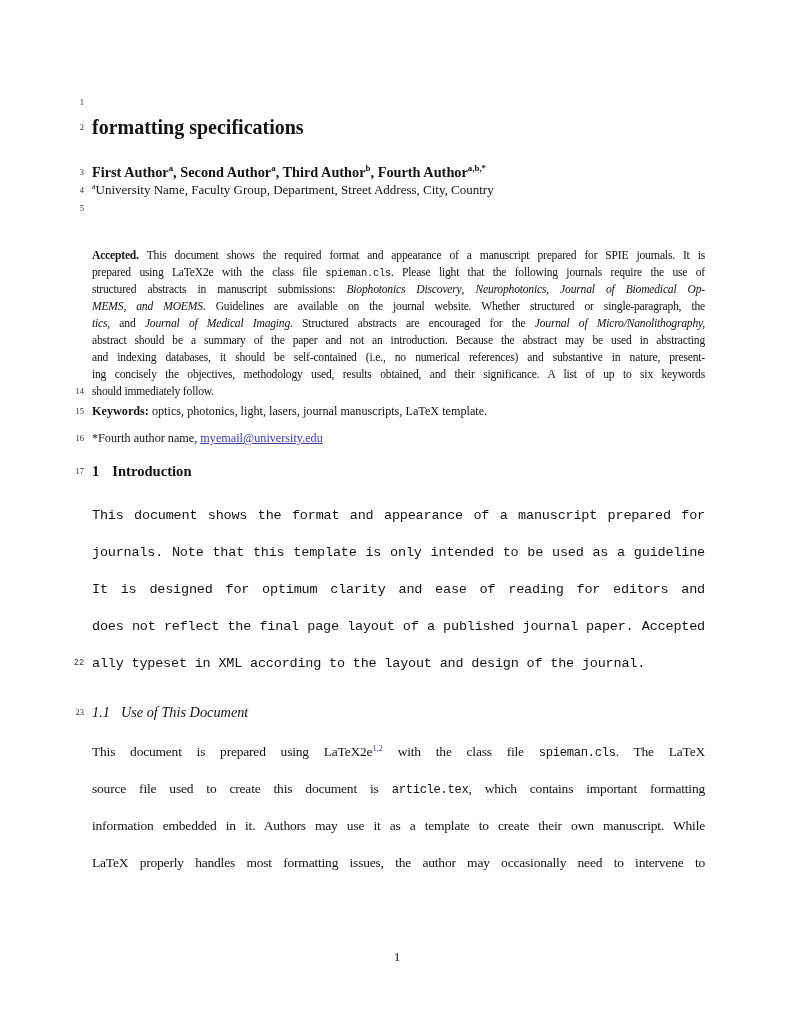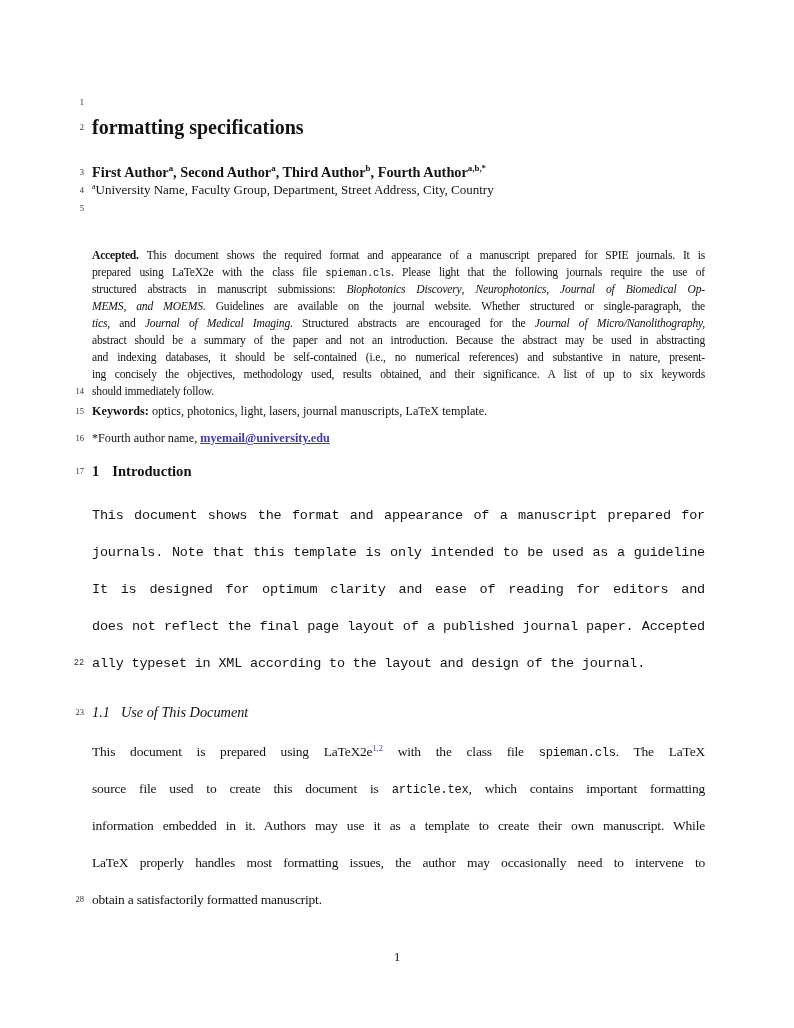--- a/index.html
+++ b/index.html
@@ -40,21 +40,21 @@
   .blk-para1    { margin-top:16px;font-family:Liberation Mono, monospace; }
   .blk-h2       { margin-top:21px; }
   .blk-para2    { margin-top:12px; }
 
   
   .b   { font-weight:700; }
   .i   { font-style:italic; }
   .tt  { font-family:"Liberation Mono","DejaVu Sans Mono",monospace; font-size:0.9em; letter-spacing:-0.3px; }
   .sup { vertical-align:super; font-size:0.62em; line-height:0; letter-spacing:0; }
   .link{ color:var(--link); }
-  .ul  { text-decoration:underline;font-weight:bold; }
+  .ul  { text-decoration:underline; }
   .secnum { margin-right:13px; }
   .h2-row .secnum { margin-right:11px; }
 
   .page-num { position:absolute; left:0; right:0; top:949px; text-align:center; font-size:13.5px; color:#1f1f1f; }
 </style>
 </head>
 <body>
 
 <div class="page">
   <div class="content">
@@ -165,21 +165,18 @@
       </div>
       <div class="row b-row j">
         <span><span>source file used to create this document is </span><span class="tt">article.tex</span><span>, which contains important formatting</span></span>
       </div>
       <div class="row b-row j">
         <span><span>information embedded in it. Authors may use it as a template to create their own manuscript. While</span></span>
       </div>
       <div class="row b-row j">
         <span><span>LaTeX properly handles most formatting issues, the author may occasionally need to intervene to</span></span>
       </div>
-      <div class="row b-row">
-        <span class="num">28</span><span><span>obtain a satisfactorily formatted manuscript.</span></span>
-      </div>
     </div>
 
   </div>
 
   <div class="page-num">1</div>
 </div>
 
 </body></html>

